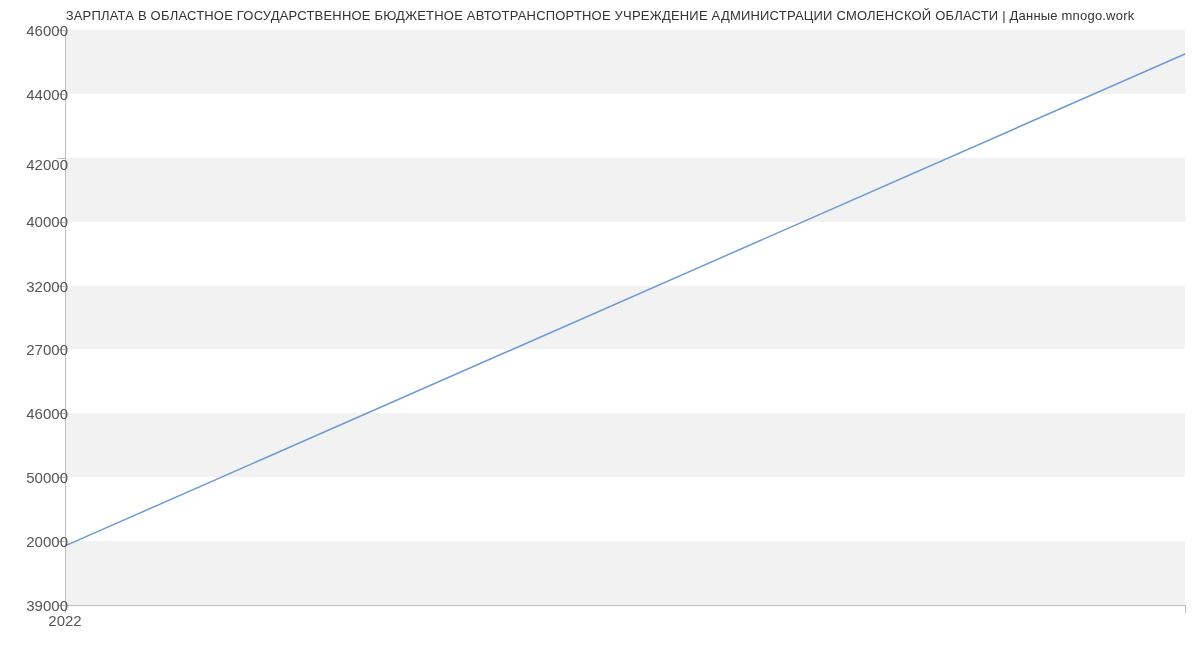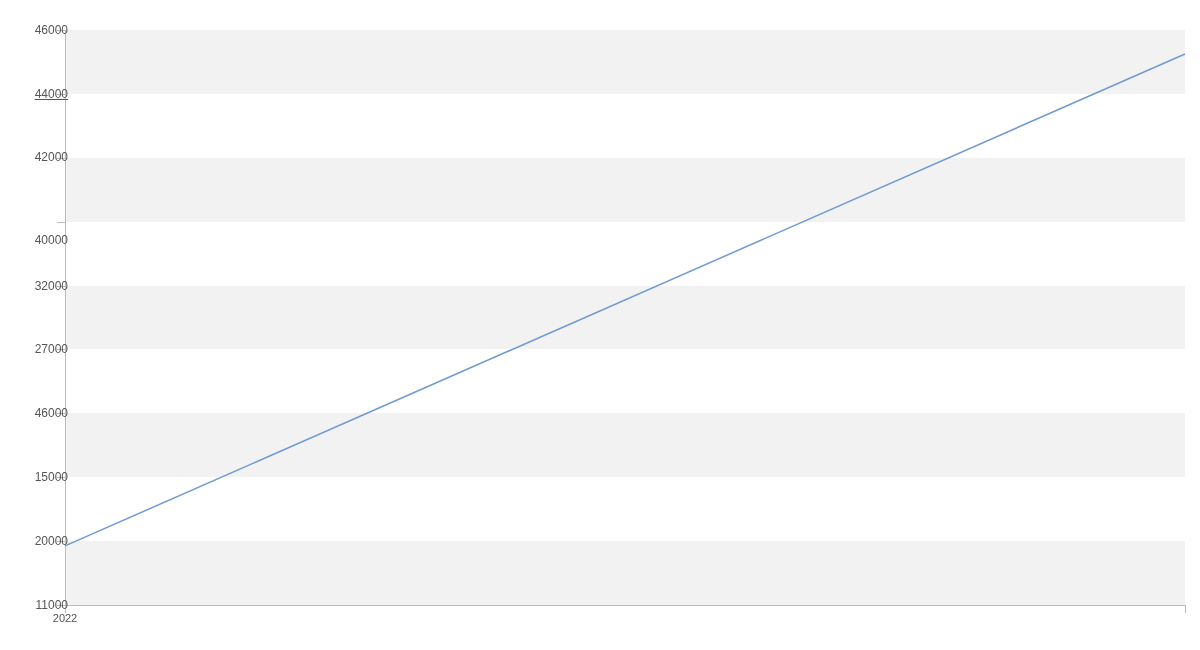--- a/index.html
+++ b/index.html
@@ -43,57 +43,58 @@
     .y-tick-line {
       position: absolute;
       left: -8px;
       width: 8px;
       height: 1px;
       background: #bdbdbd;
     }
     .y-tick-label {
       position: absolute;
       right: 1132px;
-      font-size: 12px;
+      font-size: 15px;
       color: #555555;
       transform: translateY(-50%);
       text-align: right;
       width: 55px;
     }
     .x-tick-line {
       position: absolute;
       bottom: -8px;
       width: 1px;
       height: 8px;
       background: #bdbdbd;
     }
     .x-tick-label {
       position: absolute;
       top: 612px;
-      font-size: 11px;
+      font-size: 15px;
       color: #555555;
       transform: translateX(-50%);
     }
     .axis-line {
       position: absolute;
       background: #bdbdbd;
     }
     svg.line-svg {
       position: absolute;
       top: 0;
       left: 0;
       width: 100%;
       height: 100%;
       overflow: visible;
     }
   </style>
 </head>
 <body>
 
 <div class="chart-container">
+  <div class="chart-title">ЗАРПЛАТА В ОБЛАСТНОЕ ГОСУДАРСТВЕННОЕ БЮДЖЕТНОЕ АВТОТРАНСПОРТНОЕ УЧРЕЖДЕНИЕ АДМИНИСТРАЦИИ СМОЛЕНСКОЙ ОБЛАСТИ | Данные mnogo.work</div>
 
   <div class="plot-area">
 
     <div class="band" style="top:0px;height:63.89px;"></div>
     <div class="band" style="top:127.78px;height:63.89px;"></div>
     <div class="band" style="top:255.56px;height:63.89px;"></div>
     <div class="band" style="top:383.33px;height:63.89px;"></div>
     <div class="band" style="top:511.11px;height:63.89px;"></div>
 
     <div class="y-tick-line" style="top:575px;"></div>
@@ -112,26 +113,26 @@
 
     <div class="axis-line" style="top:0;left:0;width:1px;height:575px;"></div>
 
     <div class="axis-line" style="top:575px;left:0;width:1120px;height:1px;"></div>
 
     <svg class="line-svg" viewBox="0 0 1120 575" preserveAspectRatio="none">
       <line id="series-line" x1="0" y1="515.9027777777778" x2="1120" y2="23.958333333333258" stroke="#6f9ad3" stroke-width="1.5"></line>
     </svg>
   </div>
 
-  <div class="y-tick-label" style="top:605px;">11000</div>
+  <div class="y-tick-label" style="top:605px;">39000</div>
   <div class="y-tick-label" style="top:541.11px;">20000</div>
-  <div class="y-tick-label" style="top:477.22px;">15000</div>
+  <div class="y-tick-label" style="top:477.22px;">50000</div>
   <div class="y-tick-label" style="top:413.33px;">46000</div>
   <div class="y-tick-label" style="top:349.44px;">27000</div>
   <div class="y-tick-label" style="top:285.56px;">32000</div>
-  <div class="y-tick-label" style="top:240px;">40000</div>
-  <div class="y-tick-label" style="top:157px;">42000</div>
-  <div class="y-tick-label" style="top:93.89px;text-decoration:underline;">44000</div>
+  <div class="y-tick-label" style="top:221px;">40000</div>
+  <div class="y-tick-label" style="top:164px;">42000</div>
+  <div class="y-tick-label" style="top:93.89px;">44000</div>
   <div class="y-tick-label" style="top:30px;">46000</div>
 
   <div class="x-tick-label" style="left:65px;">2022</div>
   <div class="x-tick-label" style="left:1237px;">2023</div>
 </div>
 
 </body></html>

